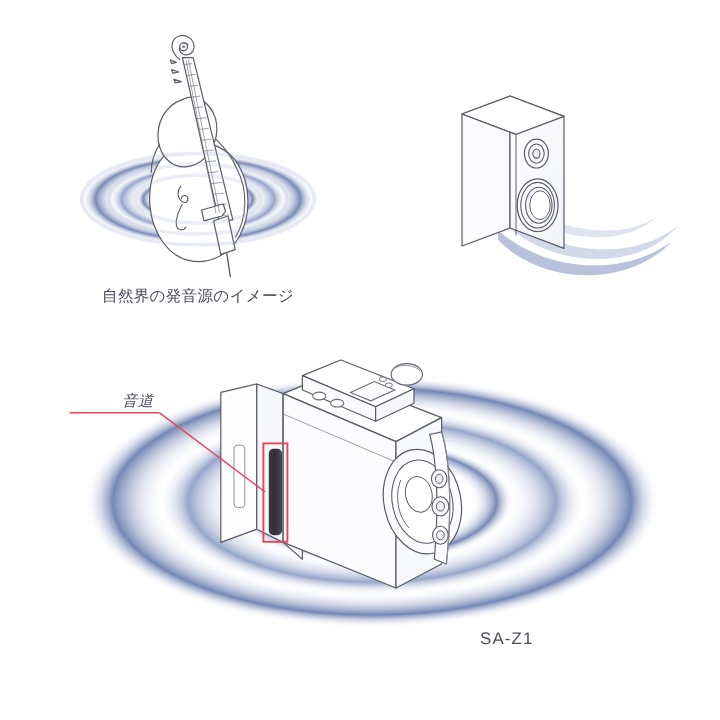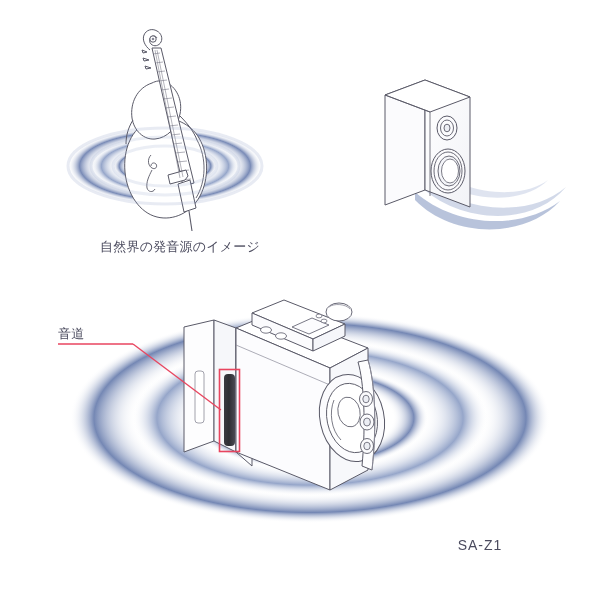--- a/index.html
+++ b/index.html
@@ -15,29 +15,30 @@
   .cap{
     position:absolute;
     color:#4b4b5e;
     font-size:13px;
     line-height:17px;
     text-align:center;
     white-space:pre-line;
     letter-spacing:.2px;
     user-select:none;
   }
-  #cap-natural{left:0;width:330px;top:238px;padding-left:15px;}
+  #cap-natural{left:0;width:330px;top:238px;}
   #cap-multiway{left:300px;width:300px;top:232px;}
   #cap-soundpath{
-    left:58px;top:325px;width:70px;text-align:left;
+    left:58px;top:325px;width:70px;text-align:right;
     font-size:13px;
+    font-style:italic;
   }
   #cap-model{
-    left:400px;top:524px;width:160px;text-align:center;
-    font-size:14px;letter-spacing:1px;color:#4b4b5e;margin-top:13px;
+    left:400px;top:524px;width:160px;text-align:left;
+    font-size:14px;letter-spacing:1px;color:#4b4b5e;
   }
 </style>
 </head>
 <body>
 
 <div id="stage">
 
 <svg width="600" height="600" viewBox="0 0 600 600" xmlns="http://www.w3.org/2000/svg">
   <defs>
 

